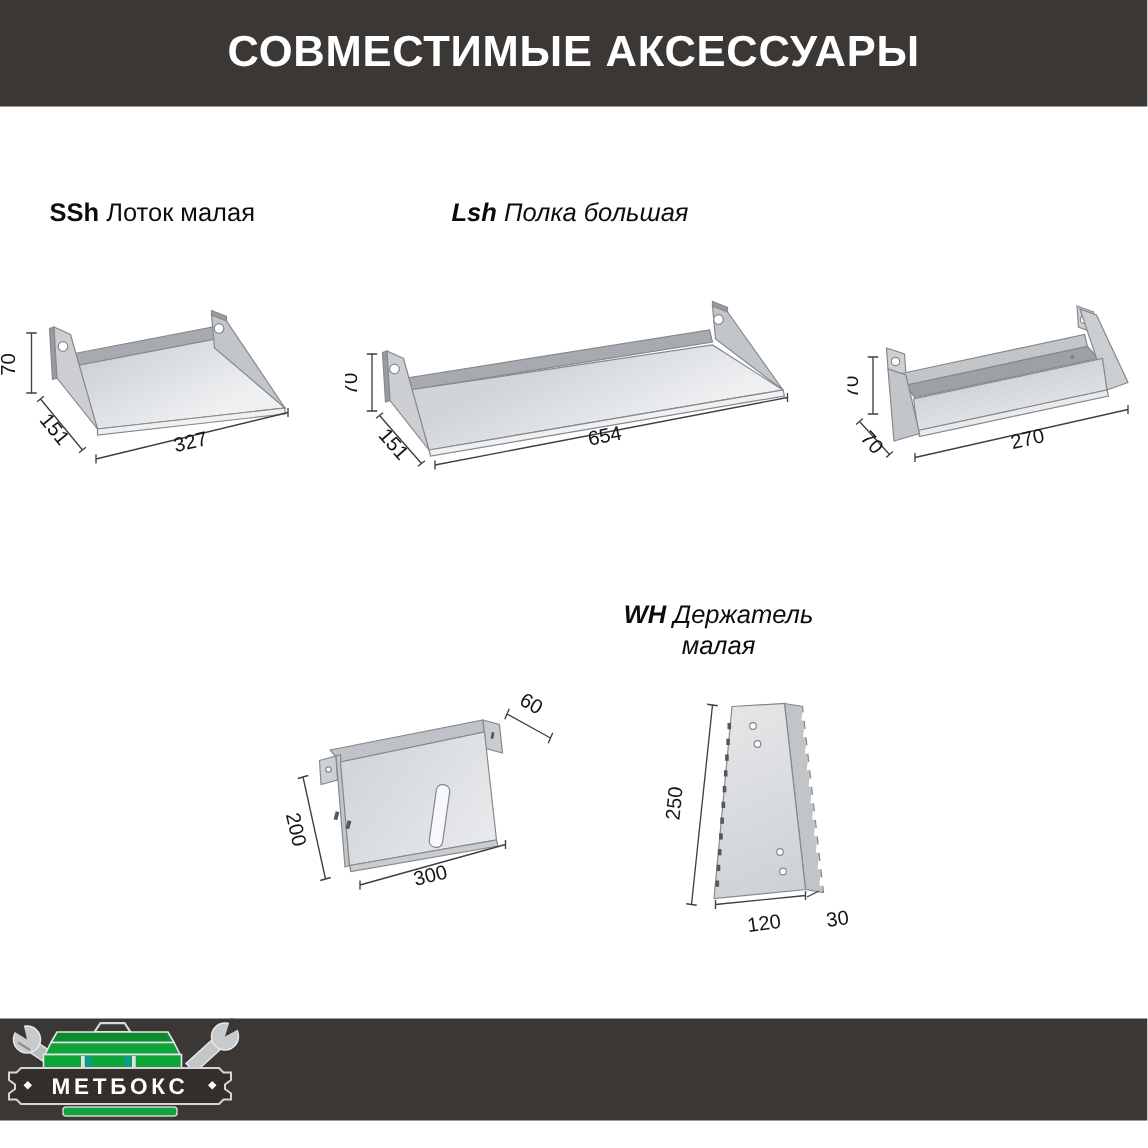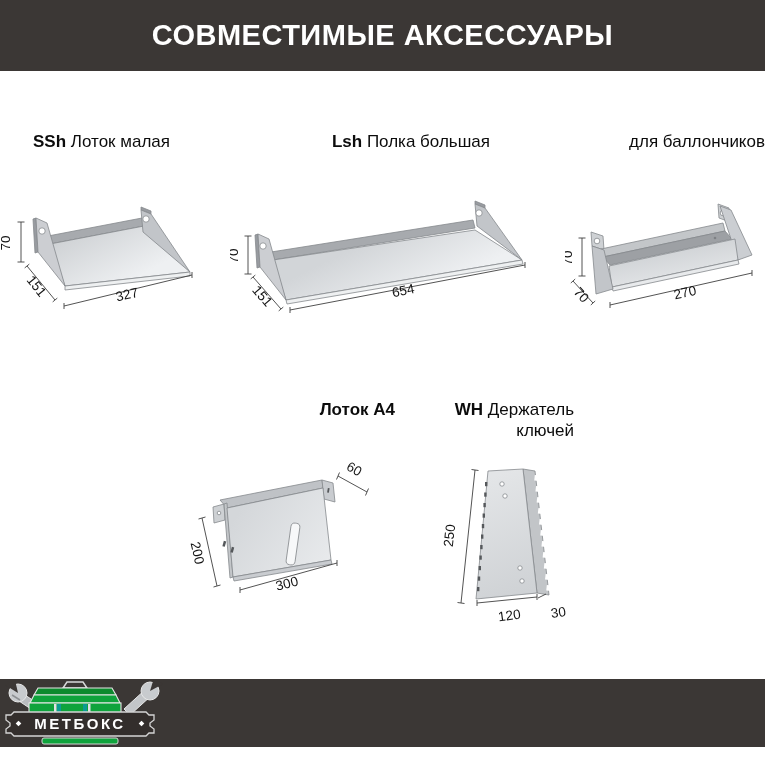--- a/index.html
+++ b/index.html
@@ -2,21 +2,21 @@
 <html><head>
 <meta charset="utf-8">
 <style>
   html,body{margin:0;padding:0;background:#ffffff;}
   .page{position:relative;width:765px;height:765px;background:#ffffff;overflow:hidden;
         font-family:"Liberation Sans",sans-serif;padding-left:41px;}
   .topbar{position:absolute;left:0;top:0;width:765px;height:71px;background:#3b3735;}
   .topbar .ttl{display:block;width:100%;text-align:center;line-height:71px;color:#ffffff;
         font-size:29px;font-weight:bold;letter-spacing:.5px;}
   .title{position:absolute;font-size:17px;color:#0c0c0c;line-height:21px;white-space:nowrap;}
-  .title.centered{text-align:right;}
+  .title.centered{text-align:center;font-style:italic;}
   .fig{position:absolute;}
   svg{display:block;}
   .dim{stroke:#3f3f3f;stroke-width:0.9;fill:none;}
   .dimtxt{font-family:"Liberation Sans",sans-serif;font-size:13.5px;fill:#141414;}
   .outl{stroke:#85898d;stroke-width:0.8;}
   .footbar{position:absolute;left:0;top:679px;width:765px;height:68px;background:#3b3735;}
 </style>
 </head>
 <body>
 
@@ -28,30 +28,26 @@
 
   <div class="title" style="left:33px;top:131px">
     <b>SSh</b>
     <span>Лоток малая</span>
   </div>
   <div class="title centered" style="left:270px;top:131px;width:220px">
     <b>Lsh</b>
     <span>Полка большая</span>
   </div>
   <div class="title centered" style="left:575px;top:131px;width:190px">
-    <div>для баллончиков</div>
-  </div>
-
-  <div class="title centered" style="left:200px;top:399px;width:195px">
-    <b>Лоток А4</b>
-  </div>
+  </div>
+
   <div class="title centered" style="left:384px;top:399px;width:190px">
     <div><b>WH</b>
       <span>Держатель</span></div>
-    <div>ключей</div>
+    <div>малая</div>
   </div>
 
   <svg class="fig" style="left:0;top:190px" width="215" height="135" viewBox="0 0 215 135">
     <defs>
       <linearGradient id="gSsh" x1="60" y1="45" x2="95" y2="110" gradientUnits="userSpaceOnUse">
         <stop offset="0" stop-color="#cdd0d3"></stop>
           <stop offset="1" stop-color="#eef0f2"></stop>
       </linearGradient>
     </defs>
     <g>

